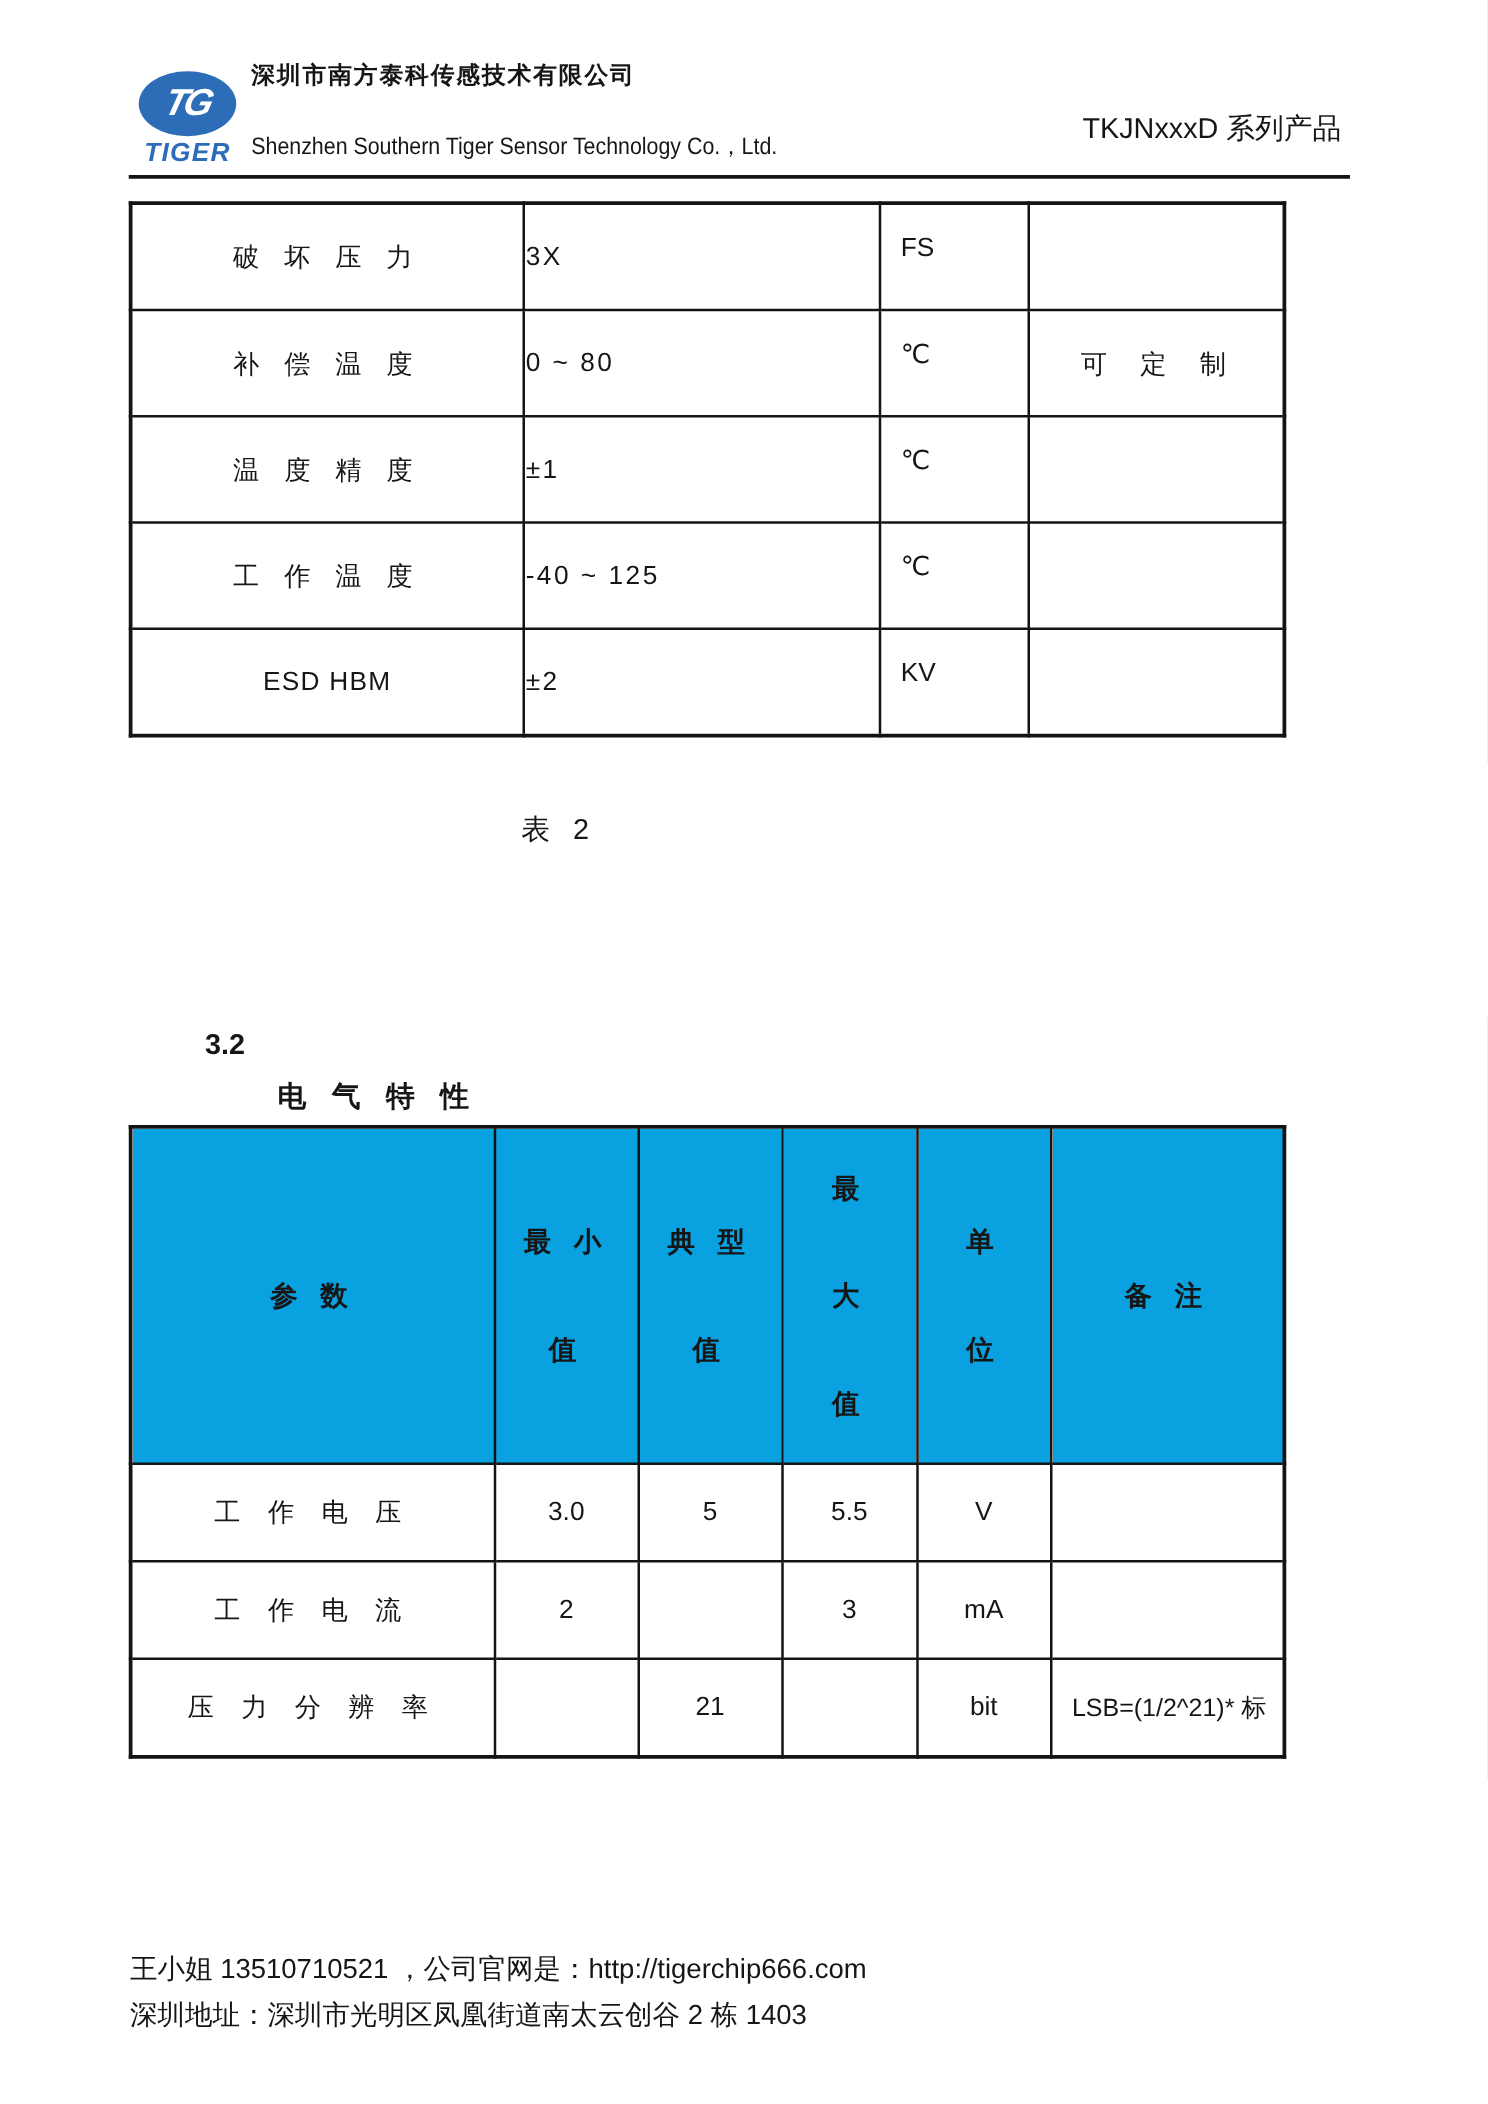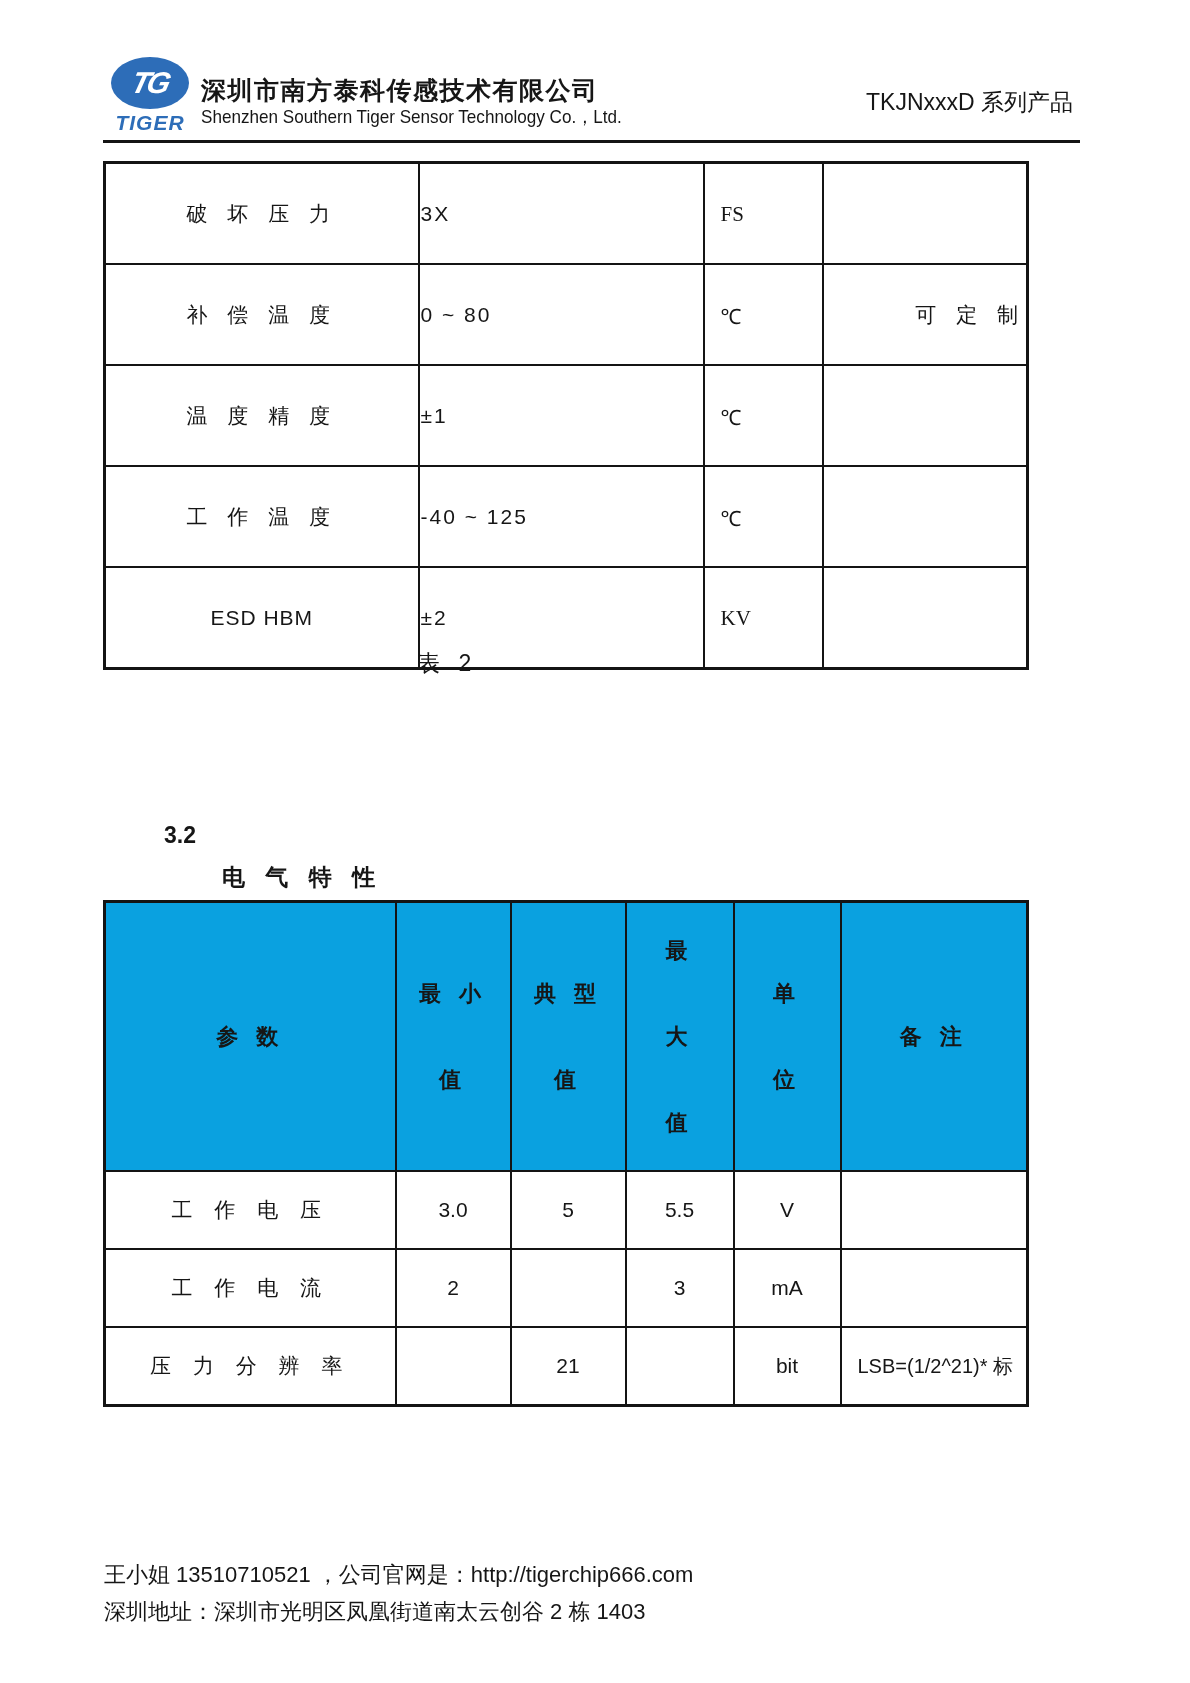--- a/index.html
+++ b/index.html
@@ -18,22 +18,22 @@
   .logo-tg {
     color:#ffffff; font-weight:bold; font-style:italic; font-size:30px;
     transform:skewX(-14deg); letter-spacing:-3px; line-height:1;
   }
   .logo-brand {
     position:absolute; left:98px; top:111px; width:104px; text-align:center;
     color:#2d6db8; font-weight:bold; font-style:italic; font-size:21px;
     letter-spacing:1px;
   }
   .company-cn {
-    position:absolute; left:201px; top:74px;
-    font-size:25px; font-weight:700; letter-spacing:1.5px; white-space:nowrap;
+    position:absolute; left:201px; top:47px;
+    font-size:19px; font-weight:700; letter-spacing:1.5px; white-space:nowrap;
   }
   .company-en {
     position:absolute; left:201px; top:104px;
     font-size:19px; white-space:nowrap;
     transform:scaleX(0.90); transform-origin:left center;
   }
   .product-series {
     position:absolute; right:117px; top:87px;
     font-size:23px; white-space:nowrap;
   }
@@ -49,22 +49,22 @@
   }
   table.doc-table td, table.doc-table th {
     border:2px solid #141414; overflow:hidden;
   }
 
   
   table.t1 { left:103px; top:161px; width:923px; }
   table.t1 td { height:69px; font-size:21px; vertical-align:middle; }
   table.t1 td.c-param { text-align:center; letter-spacing:7px; }
   table.t1 td.c-value { letter-spacing:2px; }
-  table.t1 td.c-unit  { text-align:left; padding:16px 0 14px 16px;font-family:Liberation Serif, serif; }
-  table.t1 td.c-note  { text-align:right; padding-left:4px; letter-spacing:7px; }
+  table.t1 td.c-unit  { text-align:left; padding:0 0 14px 16px; }
+  table.t1 td.c-note  { text-align:center; padding-left:4px; letter-spacing:7px;font-family:Liberation Mono, monospace; }
 
   .table1-caption {
     position:absolute; left:417px; top:648px;
     font-size:23px; letter-spacing:6px;
   }
 
   
   .section-heading {
     position:absolute; left:164px; top:822px;
     font-size:23px; font-weight:700; display:flex; gap:26px;

